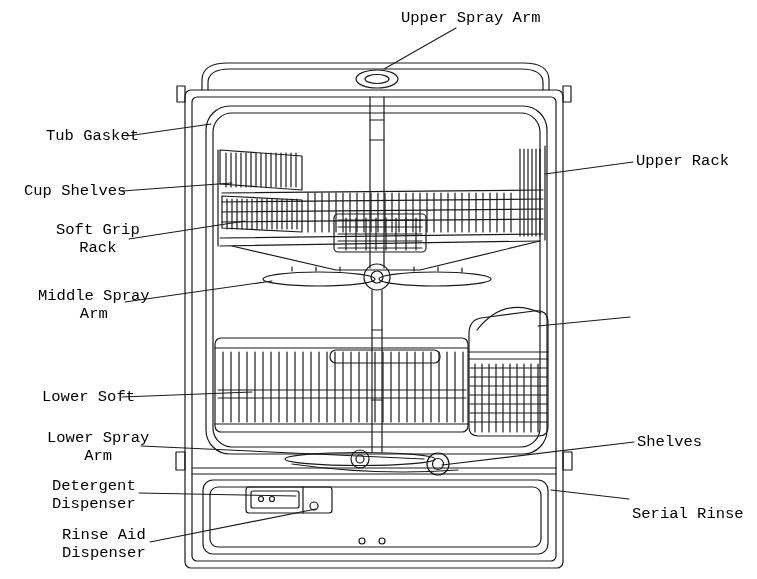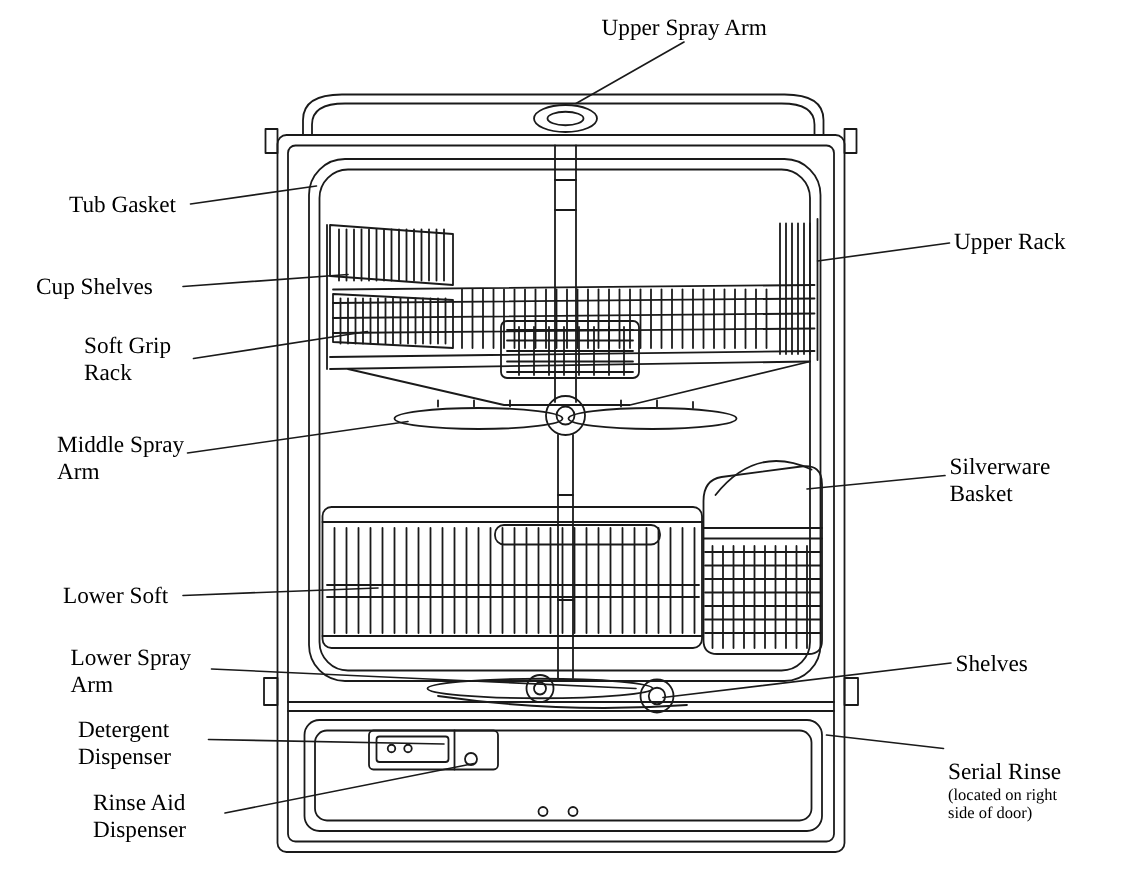--- a/index.html
+++ b/index.html
@@ -1,18 +1,18 @@
 <!DOCTYPE html>
 <html><head>
 <meta charset="utf-8">
 <style>
   html,body { margin:0; padding:0; background:#ffffff; }
   .stage {
     position:relative; width:757px; height:579px; background:#ffffff;
-    font-family:Liberation Serif, serif; overflow:hidden;
+    font-family:Liberation Mono, monospace; overflow:hidden;text-align:center;
   }
   .stage svg { position:absolute; left:0; top:0; }
   .label {
     position:absolute; font-size:15.5px; color:#000; line-height:1.15;
     white-space:pre-line;
   }
   .label .note { display:block; font-size:11px; line-height:1.15; white-space:pre-line; }
 </style>
 </head>
 <body>
@@ -286,29 +286,25 @@
   </svg>
 
   <div class="label" style="left:401px;top:10px">Upper Spray Arm</div>
   <div class="label" style="left:46px;top:128px">Tub Gasket</div>
   <div class="label" style="left:636px;top:153px">Upper Rack</div>
   <div class="label" style="left:24px;top:183px">Cup Shelves</div>
   <div class="label" style="left:56px;top:222px">Soft Grip
 Rack</div>
   <div class="label" style="left:38px;top:288px">Middle Spray
 Arm</div>
-  <div class="label" style="left:633px;top:303px">Silverware
-Basket</div>
   <div class="label" style="left:42px;top:389px">Lower Soft</div>
   <div class="label" style="left:47px;top:430px">Lower Spray
 Arm</div>
   <div class="label" style="left:637px;top:434px">Shelves</div>
   <div class="label" style="left:52px;top:478px">Detergent
 Dispenser</div>
   <div class="label" style="left:632px;top:488px">
     <span>Serial Rinse</span>
-    <span class="note">(located on right
-side of door)</span>
   </div>
   <div class="label" style="left:62px;top:527px">Rinse Aid
 Dispenser</div>
 
 </div>
 
 </body></html>

